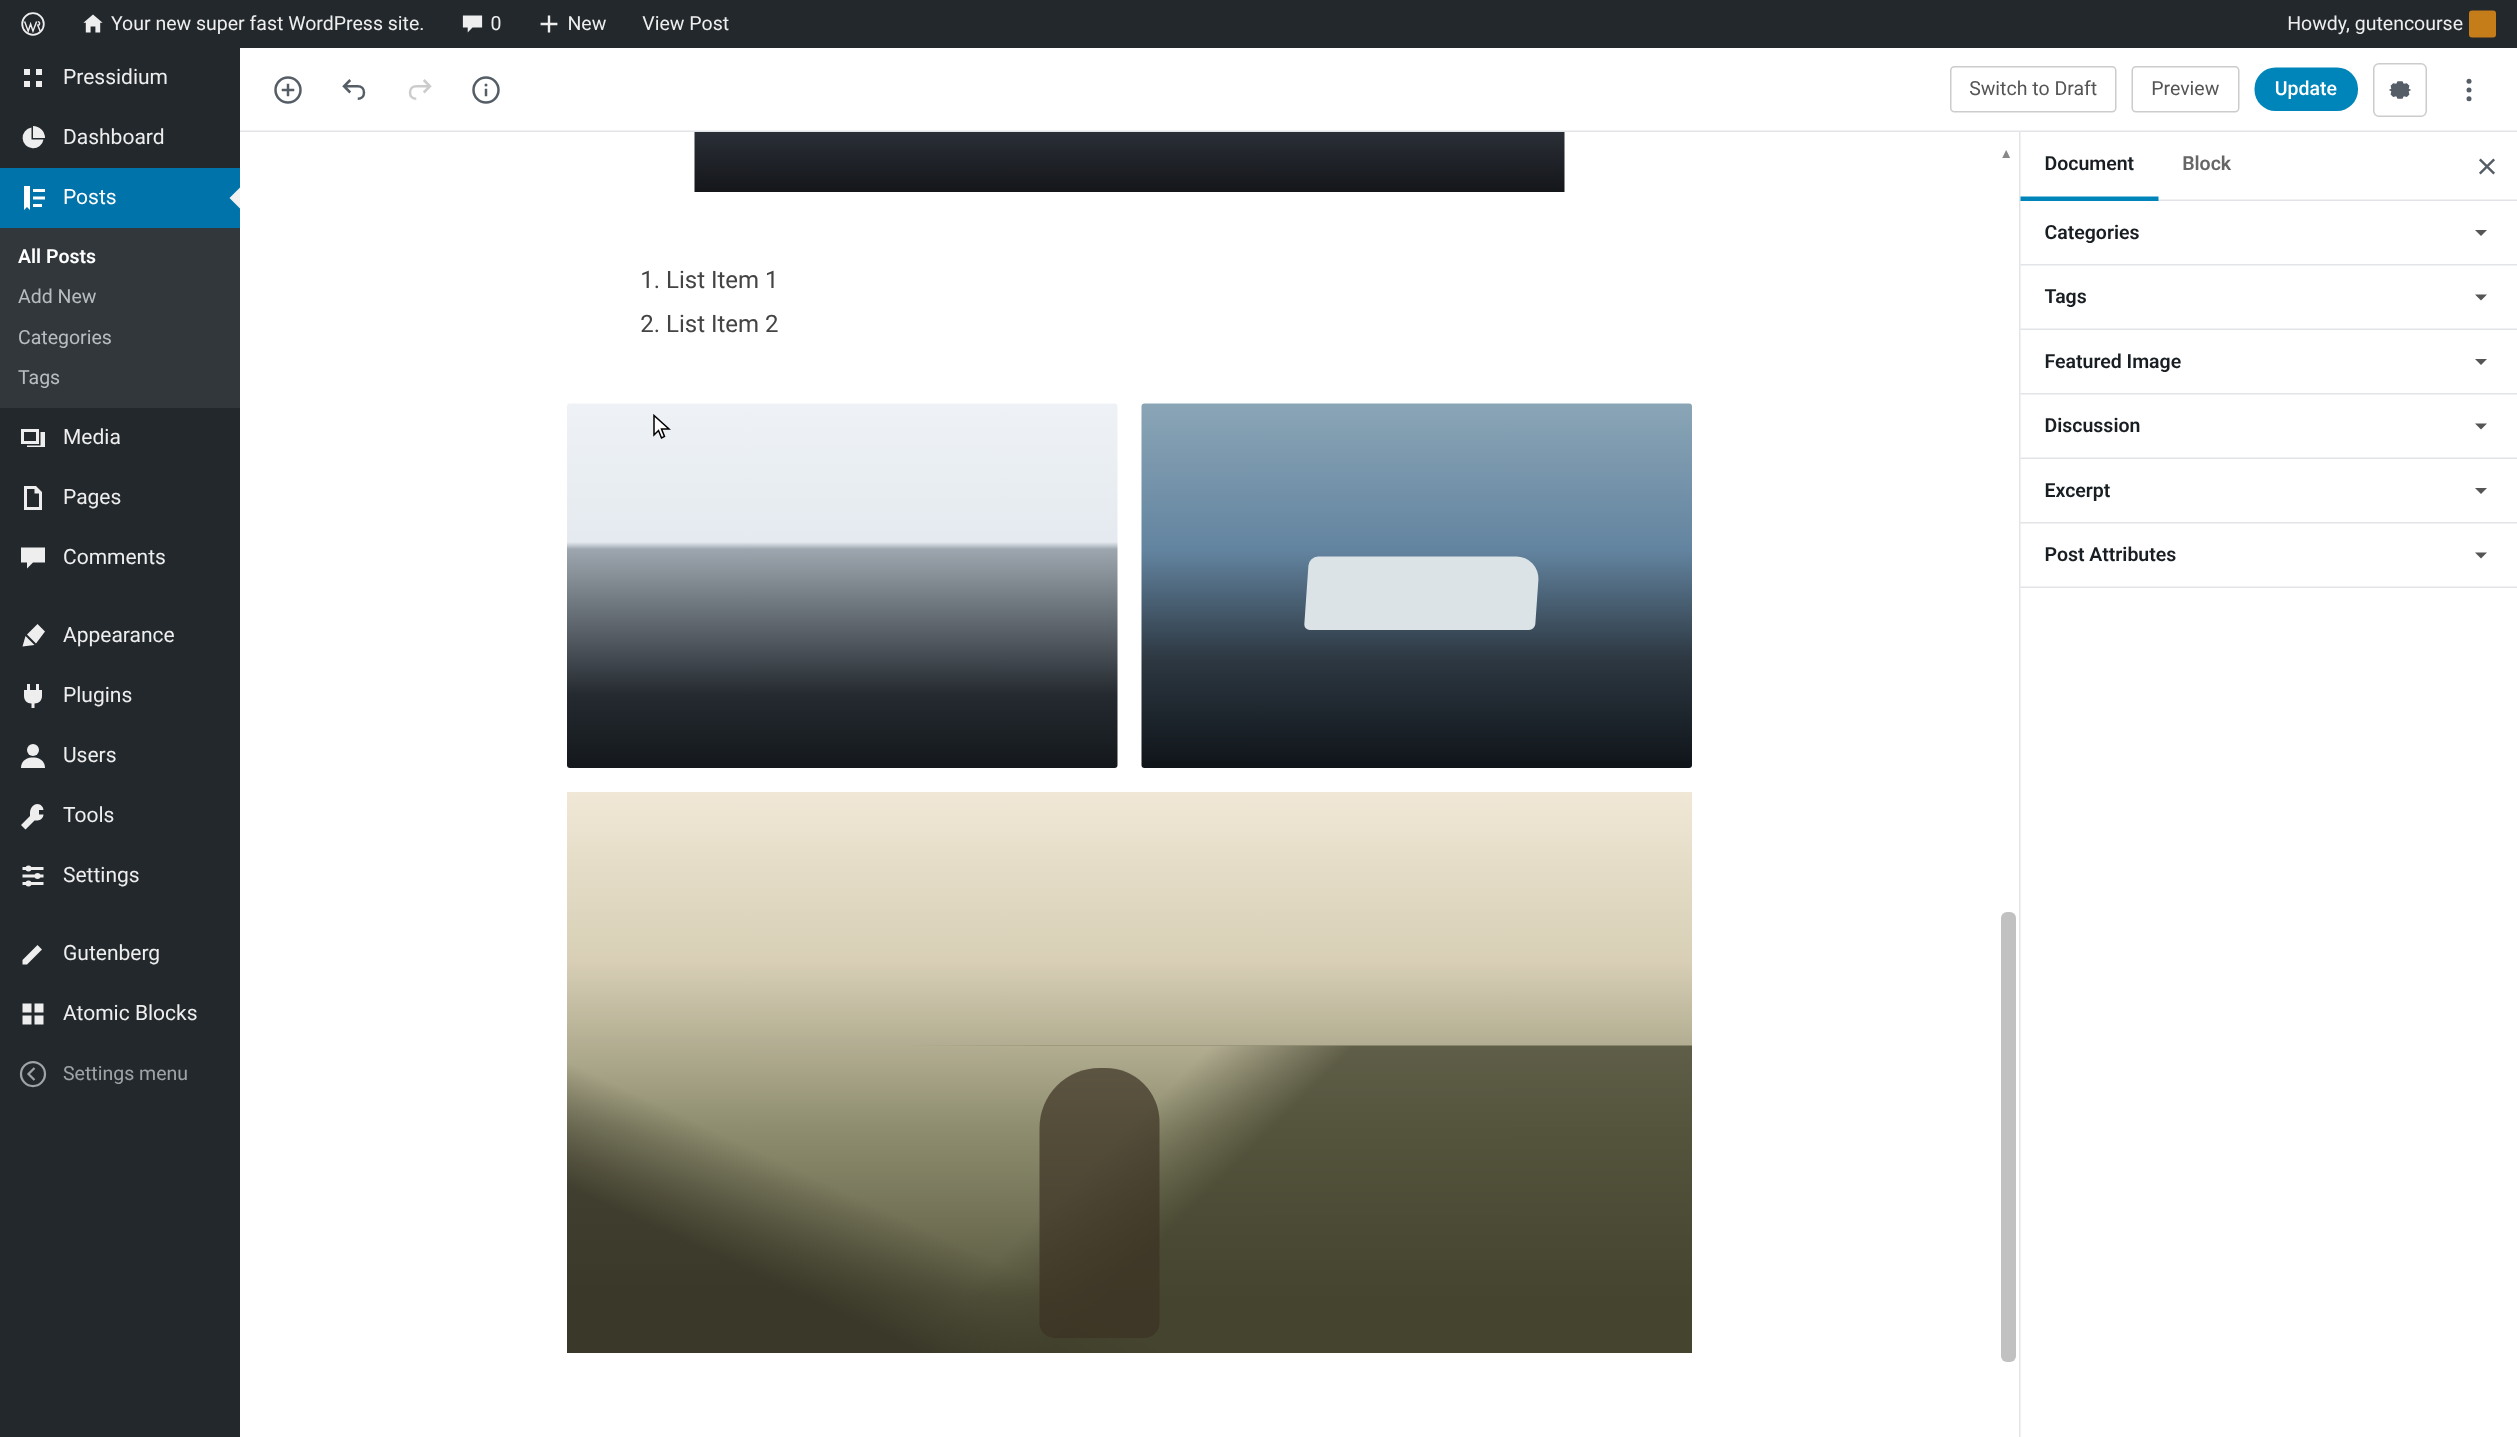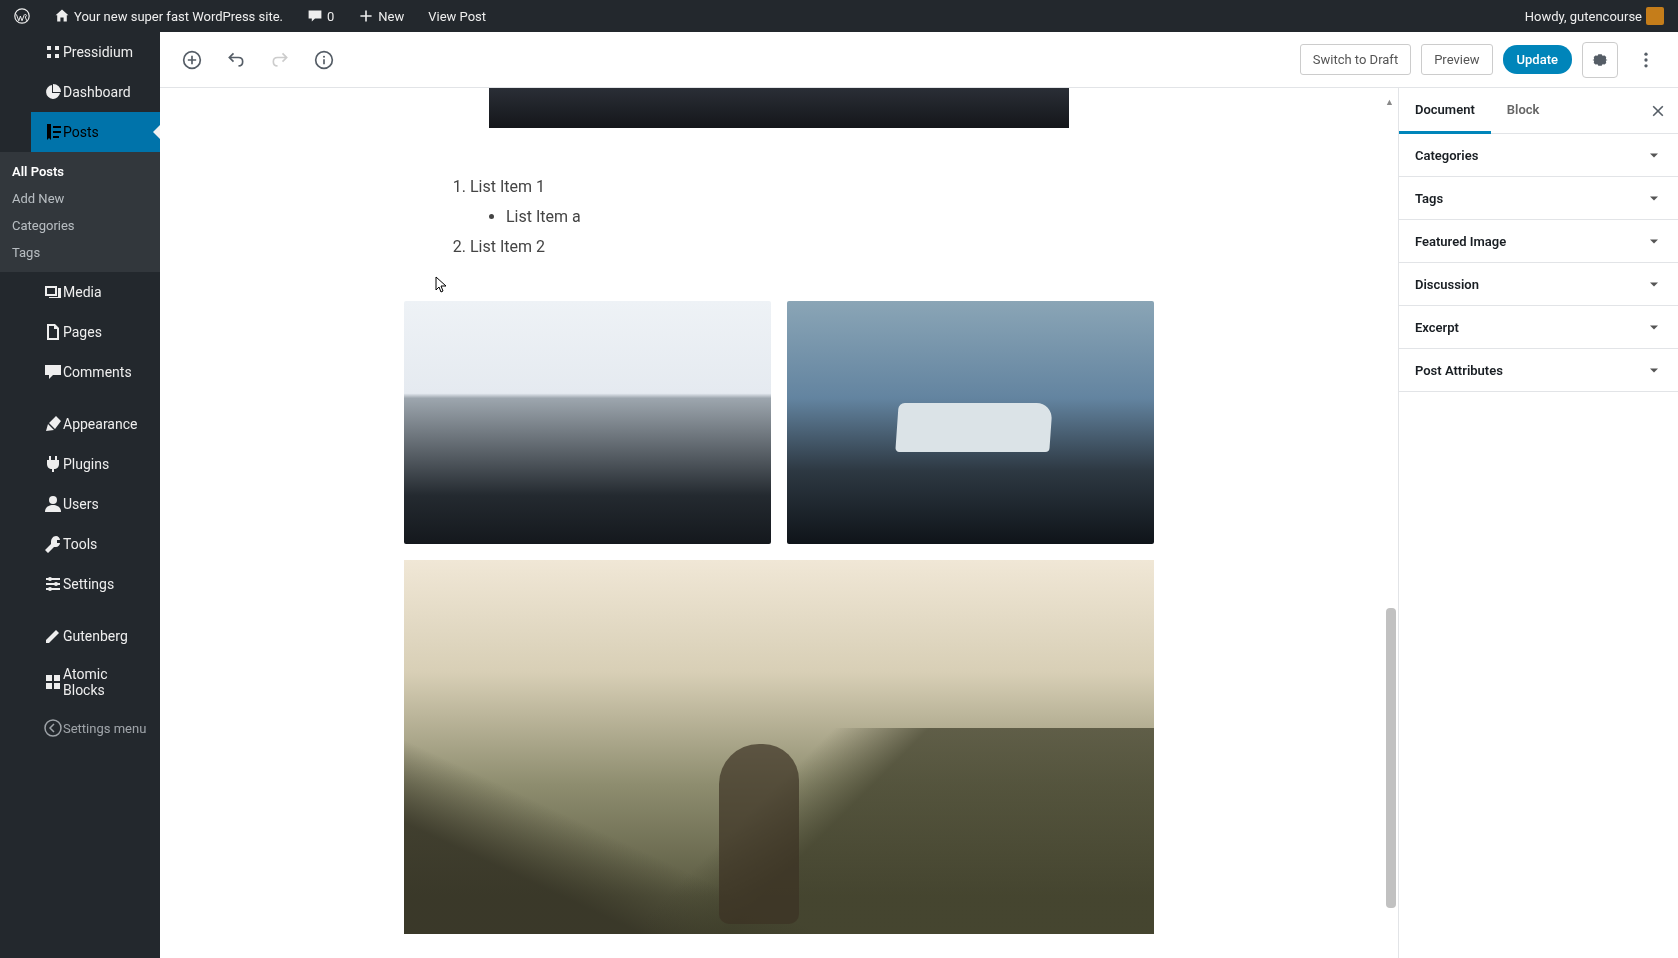--- a/index.html
+++ b/index.html
@@ -7,22 +7,22 @@
     
     
     .admin-bar { background: #23282d; height: 32px; display: flex; align-items: center; justify-content: space-between; color: #eee; font-size: 13px; padding: 0 8px; }
     .admin-bar-left, .admin-bar-right { display: flex; align-items: center; gap: 12px; }
     .admin-bar-item { display: flex; align-items: center; gap: 4px; padding: 0 6px; cursor: pointer; justify-content: center; }
     .admin-bar-item svg { width: 16px; height: 16px; }
     .admin-bar-avatar { width: 18px; height: 18px; background: #c57d1a; border-radius: 2px; }
     
     
     .sidebar { position: absolute; top: 32px; left: 0; width: 160px; bottom: 0; background: #23282d; color: #eee; font-size: 14px; }
-    .sidebar-item { display: flex; align-items: center; padding: 10px 12px; cursor: pointer; color: #eee; font-size: 14px; margin-left: 31px; }
-    .sidebar-item.active { background: #0073aa; color: #000000; position: relative; }
+    .sidebar-item { display: flex; align-items: center; gap: 10px; padding: 10px 12px; cursor: pointer; color: #eee; font-size: 14px; }
+    .sidebar-item.active { background: #0073aa; color: #ffffff; position: relative; }
     .sidebar-item.active::after { content: ''; position: absolute; right: -1px; top: 50%; transform: translateY(-50%); border: 8px solid transparent; border-right-color: #f1f1f1; }
     .sidebar-item svg, .sidebar-icon { width: 20px; height: 20px; fill: rgba(240,245,250,.6); flex-shrink: 0; }
     .sidebar-item.active svg { fill: #fff; }
     .submenu { background: #32373c; padding: 6px 0; }
     .submenu-item { padding: 6px 12px 6px 12px; font-size: 13px; cursor: pointer; color: rgba(240,245,250,.7); }
     .submenu-item.current { color: #fff; font-weight: 600; }
     
     
     .editor-wrap { position: absolute; top: 32px; left: 160px; right: 0; bottom: 0; display: flex; flex-direction: column; background: #fff; }
     .editor-header { height: 56px; border-bottom: 1px solid #e2e4e7; display: flex; align-items: center; justify-content: space-between; padding: 0 14px; background: #fff; }
@@ -54,21 +54,21 @@
     .gallery-img.g2 { flex: 1; background: linear-gradient(180deg, #8aa5b6 0%, #6384a0 40%, #2d3842 70%, #0f1419 100%); position: relative; overflow: hidden; }
     .gallery-img.g2::after { content: ''; position: absolute; left: 30%; top: 42%; width: 42%; height: 20%; background: #dbe3e7; border-radius: 6px 16px 4px 4px; transform: skewX(-4deg); }
     .gallery-big { height: 374px; background: linear-gradient(180deg, #f0e7d6 0%, #d8cfb6 30%, #8e8d6f 60%, #5a5a41 90%); position: relative; overflow: hidden; }
     .gallery-big::before { content: ''; position: absolute; bottom: 0; left: 0; right: 0; height: 55%; background: linear-gradient(135deg, transparent 0%, transparent 45%, rgba(60,60,40,.7) 55%), linear-gradient(-155deg, transparent 0%, transparent 65%, rgba(50,48,35,.8) 80%); }
     .gallery-big::after { content: ''; position: absolute; bottom: 10px; left: 42%; width: 80px; height: 180px; background: rgba(60,50,35,.7); border-radius: 40px 36px 10px 10px; }
     
     .cursor-arrow { position: absolute; left: 275px; top: 188px; }
     .cursor-arrow svg { width: 14px; height: 18px; }
     
     
-    .settings-sidebar { width: 280px; border-left: 1px solid #e2e4e7; background: #fff; display: flex; flex-direction: column; position: relative; }
+    .settings-sidebar { width: 332px; border-left: 1px solid #e2e4e7; background: #fff; display: flex; flex-direction: column; position: relative; }
     .settings-tabs { display: flex; border-bottom: 1px solid #e2e4e7; position: relative; }
     .settings-tab { padding: 14px 16px; font-size: 13px; font-weight: 600; cursor: pointer; color: #666; }
     .settings-tab.active { color: #191e23; border-bottom: 3px solid #0085ba; margin-bottom: -1px; }
     .settings-close { position: absolute; right: 6px; top: 50%; transform: translateY(-50%); width: 28px; height: 28px; display: flex; align-items: center; justify-content: center; cursor: pointer; }
     .settings-close svg { width: 16px; height: 16px; fill: #555d66; }
     .settings-panel { border-bottom: 1px solid #e2e4e7; padding: 13px 16px; display: flex; align-items: center; justify-content: space-between; cursor: pointer; font-size: 13px; }
     .settings-panel-title { font-weight: 600; color: #191e23; }
     .settings-panel svg.caret { width: 16px; height: 16px; fill: #555; }
     .revisions-row { border-bottom: 1px solid #e2e4e7; padding: 13px 16px; display: flex; align-items: center; gap: 10px; font-size: 13px; cursor: pointer; }
     .revisions-row svg { width: 18px; height: 18px; fill: #555d66; }
@@ -287,23 +287,20 @@
             <path d="M1 1 L1 14 L4 11 L6 16 L8 15 L6 10 L11 10 Z" fill="#fff" stroke="#000" stroke-width="1"></path>
           </svg>
       </div>
 
       <div class="canvas-inner">
         <div class="top-image-block"></div>
 
         <div class="list-block">
           <ol>
             <li>List Item 1</li>
-            <ul>
-              <li>List Item a</li>
-            </ul>
             <li>List Item 2</li>
           </ol>
         </div>
 
         <div class="gallery-block">
           <div class="gallery-row">
             <div class="gallery-img g1"></div>
             <div class="gallery-img g2"></div>
           </div>
           <div class="gallery-big"></div>

